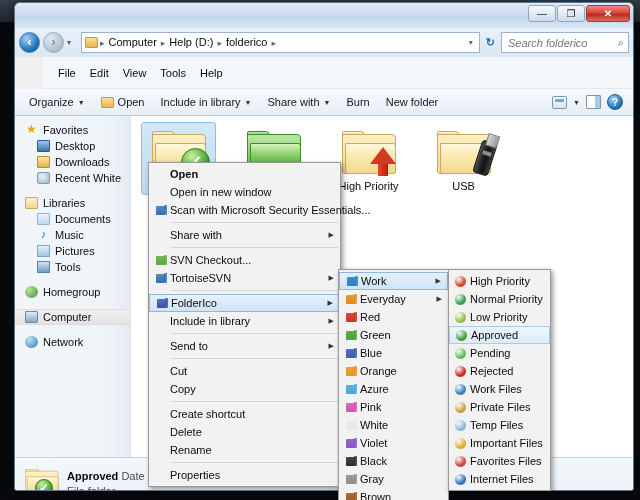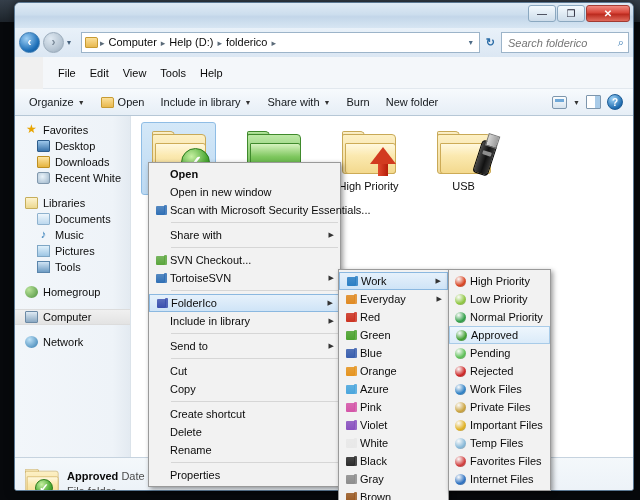--- a/index.html
+++ b/index.html
@@ -611,38 +611,38 @@
           <span class="sw">
             <i style="background: linear-gradient(rgba(212, 85, 168, 0.867), rgb(212, 85, 168));"></i>
             <b style="background: rgb(212, 85, 168);"></b>
           </span>
         </span>
         <span class="mtext">Pink</span>
       </div>
       <div class="mi">
         <span class="mico">
           <span class="sw">
+            <i style="background: linear-gradient(rgba(232, 232, 232, 0.867), rgb(232, 232, 232));"></i>
+            <b style="background: rgb(232, 232, 232);"></b>
+          </span>
+        </span>
+        <span class="mtext">White</span>
+      </div>
+      <div class="mi">
+        <span class="mico">
+          <span class="sw">
             <i style="background: linear-gradient(rgba(138, 82, 192, 0.867), rgb(138, 82, 192));"></i>
             <b style="background: rgb(138, 82, 192);"></b>
           </span>
         </span>
         <span class="mtext">Violet</span>
       </div>
       <div class="mi">
         <span class="mico">
           <span class="sw">
-            <i style="background: linear-gradient(rgba(232, 232, 232, 0.867), rgb(232, 232, 232));"></i>
-            <b style="background: rgb(232, 232, 232);"></b>
-          </span>
-        </span>
-        <span class="mtext">White</span>
-      </div>
-      <div class="mi">
-        <span class="mico">
-          <span class="sw">
             <i style="background: linear-gradient(rgba(43, 43, 43, 0.867), rgb(43, 43, 43));"></i>
             <b style="background: rgb(43, 43, 43);"></b>
           </span>
         </span>
         <span class="mtext">Black</span>
       </div>
       <div class="mi">
         <span class="mico">
           <span class="sw">
             <i style="background: linear-gradient(rgba(141, 141, 141, 0.867), rgb(141, 141, 141));"></i>
@@ -664,30 +664,30 @@
 
   <div class="menu" id="wmenu" style="left:448px; top:269px; width:103px;">
       <div class="mi">
         <span class="mico">
           <span class="dot" style="background: radial-gradient(circle at 33% 28%, rgba(255, 255, 255, 0.667), rgb(216, 65, 31) 62%, rgba(0, 0, 0, 0.333));"></span>
         </span>
         <span class="mtext">High Priority</span>
       </div>
       <div class="mi">
         <span class="mico">
+          <span class="dot" style="background: radial-gradient(circle at 33% 28%, rgba(255, 255, 255, 0.667), rgb(47, 158, 70) 62%, rgba(0, 0, 0, 0.333));"></span>
+        </span>
+        <span class="mtext">Normal Priority</span>
+      </div>
+      <div class="mi">
+        <span class="mico">
           <span class="dot" style="background: radial-gradient(circle at 33% 28%, rgba(255, 255, 255, 0.667), rgb(141, 198, 63) 62%, rgba(0, 0, 0, 0.333));"></span>
         </span>
         <span class="mtext">Low Priority</span>
       </div>
-      <div class="mi">
-        <span class="mico">
-          <span class="dot" style="background: radial-gradient(circle at 33% 28%, rgba(255, 255, 255, 0.667), rgb(47, 158, 70) 62%, rgba(0, 0, 0, 0.333));"></span>
-        </span>
-        <span class="mtext">Normal Priority</span>
-      </div>
       <div class="mi hl2">
         <span class="mico">
           <span class="dot" style="background: radial-gradient(circle at 33% 28%, rgba(255, 255, 255, 0.667), rgb(63, 158, 47) 62%, rgba(0, 0, 0, 0.333));"></span>
         </span>
         <span class="mtext">Approved</span>
       </div>
       <div class="mi">
         <span class="mico">
           <span class="dot" style="background: radial-gradient(circle at 33% 28%, rgba(255, 255, 255, 0.667), rgb(91, 191, 85) 62%, rgba(0, 0, 0, 0.333));"></span>
         </span>
@@ -706,32 +706,32 @@
         <span class="mtext">Work Files</span>
       </div>
       <div class="mi">
         <span class="mico">
           <span class="dot" style="background: radial-gradient(circle at 33% 28%, rgba(255, 255, 255, 0.667), rgb(202, 162, 60) 62%, rgba(0, 0, 0, 0.333));"></span>
         </span>
         <span class="mtext">Private Files</span>
       </div>
       <div class="mi">
         <span class="mico">
+          <span class="dot" style="background: radial-gradient(circle at 33% 28%, rgba(255, 255, 255, 0.667), rgb(134, 184, 216) 62%, rgba(0, 0, 0, 0.333));"></span>
+        </span>
+        <span class="mtext">Temp Files</span>
+      </div>
+      <div class="mi">
+        <span class="mico">
           <span class="dot" style="background: radial-gradient(circle at 33% 28%, rgba(255, 255, 255, 0.667), rgb(224, 176, 32) 62%, rgba(0, 0, 0, 0.333));"></span>
         </span>
         <span class="mtext">Important Files</span>
       </div>
       <div class="mi">
         <span class="mico">
-          <span class="dot" style="background: radial-gradient(circle at 33% 28%, rgba(255, 255, 255, 0.667), rgb(134, 184, 216) 62%, rgba(0, 0, 0, 0.333));"></span>
-        </span>
-        <span class="mtext">Temp Files</span>
-      </div>
-      <div class="mi">
-        <span class="mico">
           <span class="dot" style="background: radial-gradient(circle at 33% 28%, rgba(255, 255, 255, 0.667), rgb(208, 58, 58) 62%, rgba(0, 0, 0, 0.333));"></span>
         </span>
         <span class="mtext">Favorites Files</span>
       </div>
       <div class="mi">
         <span class="mico">
           <span class="dot" style="background: radial-gradient(circle at 33% 28%, rgba(255, 255, 255, 0.667), rgb(42, 111, 192) 62%, rgba(0, 0, 0, 0.333));"></span>
         </span>
         <span class="mtext">Internet Files</span>
       </div>

